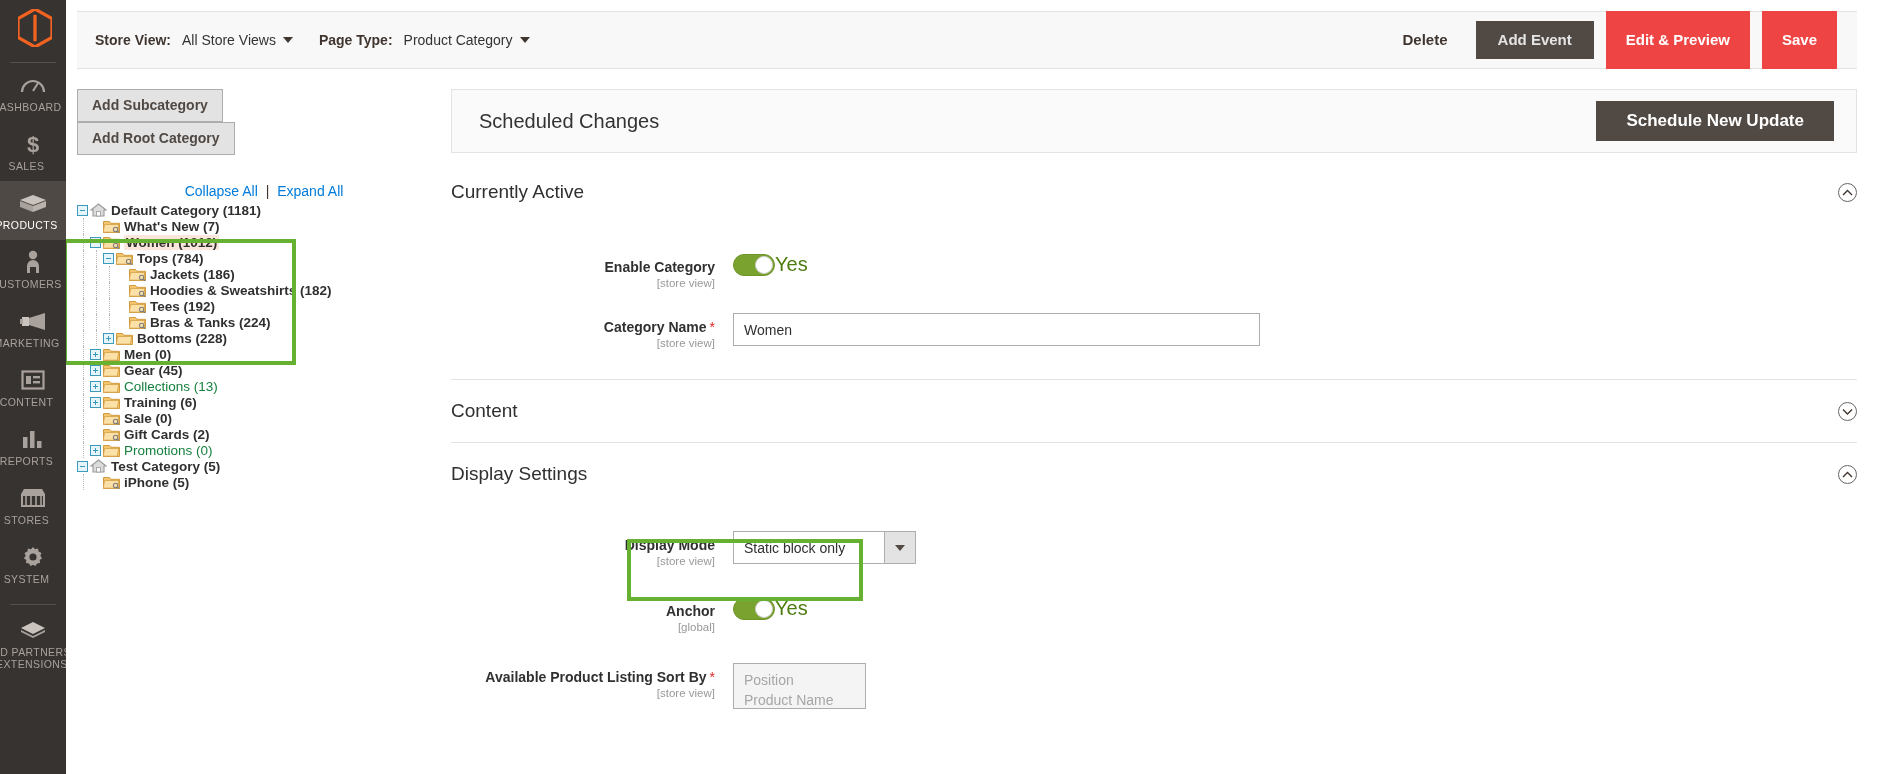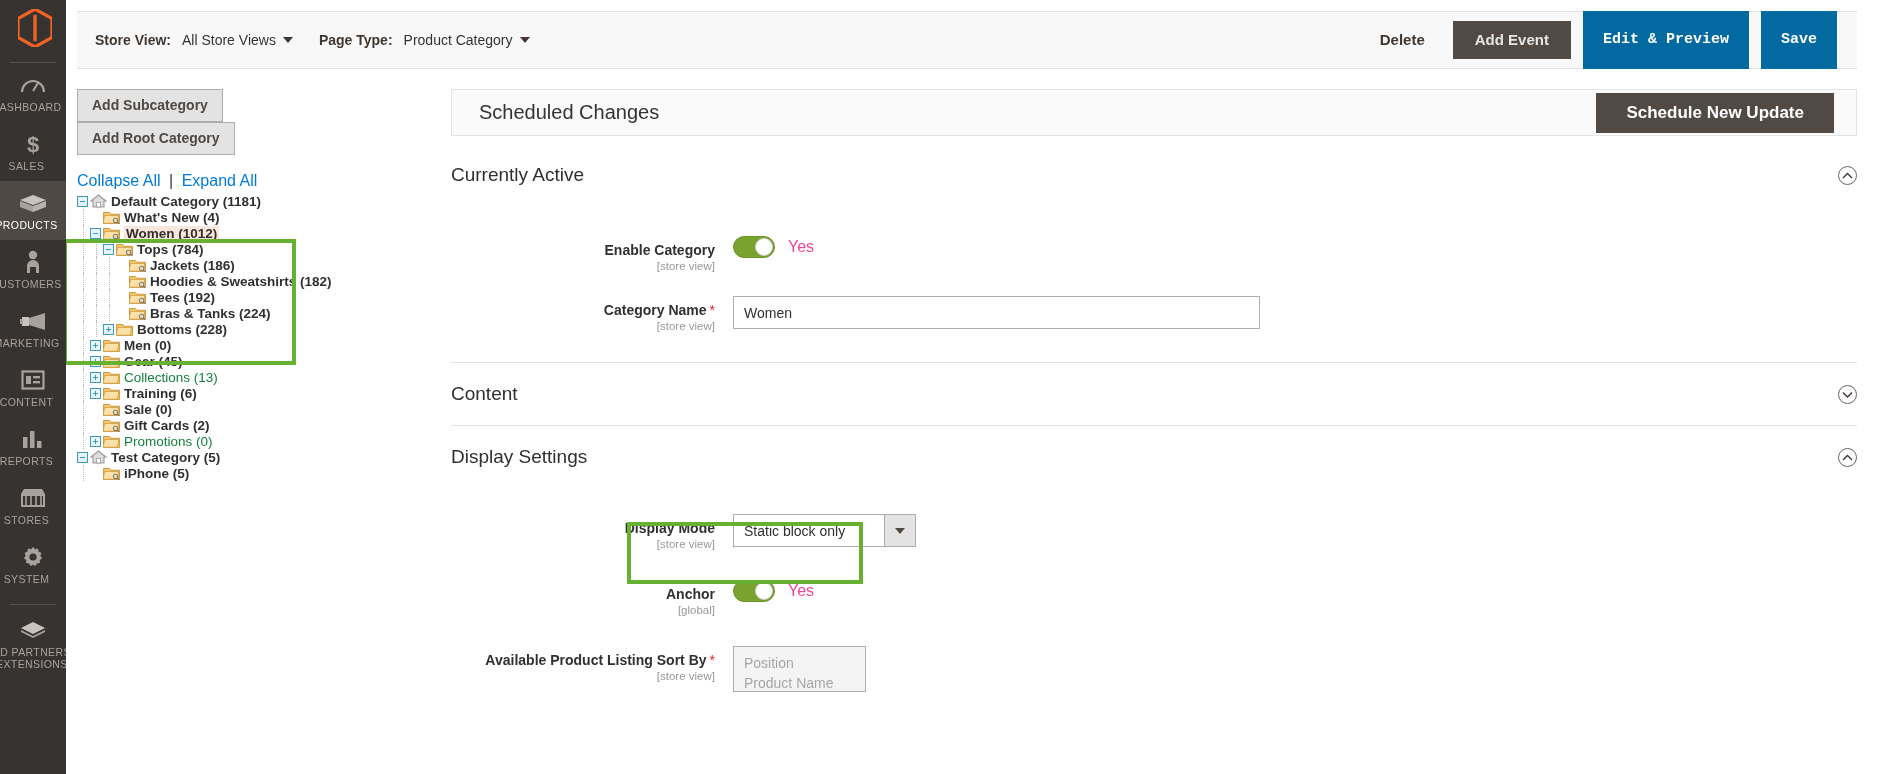--- a/index.html
+++ b/index.html
@@ -60,40 +60,40 @@
   .topbar-spacer { flex: 1 1 auto; }
   .btn {
     font-family: "Liberation Sans", sans-serif;
     font-size: 15px; font-weight: bold;
     border: none; cursor: pointer;
     padding: 11px 18px; line-height: 16px;
     white-space: nowrap;
   }
   .btn-link { background: transparent; color: #41362f; padding: 10px 14px; }
   .btn-dark  { background: #514943; color: #e5e5e5; margin-left: 14px; padding: 11px 22px; }
-  .btn-prim  { background: #0369a1; color: #ffffff; margin-left: 12px; padding: 21px 20px; font-family: Liberation Mono, monospace; }
+  .btn-prim  { background: #ef4444; color: #ffffff; margin-left: 12px; padding: 21px 20px; }
 
   
   .cols { display: flex; margin-top: 20px; }
   .col-left { width: 385px; flex: 0 0 385px; padding-left: 11px; position: relative; }
   .col-right { flex: 1 1 auto; padding-right: 30px; position: relative; }
 
   .gbtn {
     display: inline-block;
     background: #e3e3e3;
     border: 1px solid #adadad;
     color: #514943;
     font-size: 14px; font-weight: bold;
     padding: 7px 14px;
     cursor: pointer;
     font-family: "Liberation Sans", sans-serif;
     line-height: 17px;
   }
 
-  .tree-links { margin-top: 17px; font-size: 16px; }
+  .tree-links { margin-top: 28px; font-size: 14px; text-align: center; }
   .tree-links a { color: #007bdb; text-decoration: none; cursor: pointer; }
   .tree-links .sep { color: #41362f; margin: 0 4px; }
 
   .tree { margin-top: 3px; position: relative; font-size: 13.5px; }
   .tnode { display: flex; align-items: center; height: 16px; white-space: nowrap; position: relative; }
   .tnode + .tnode { margin-top: 0px; }
   .t-toggle {
     width: 11px; height: 11px; flex: 0 0 11px;
     border: 1px solid #3c9bbd; background: #e5f5fa;
     position: relative; cursor: pointer; margin-right: 2px;
@@ -119,21 +119,21 @@
     border: 4px solid #66b032;
     pointer-events: none;
     z-index: 5;
     background: transparent;
   }
 
   
   .sched {
     border: 1px solid #e3e3e3;
     background: #fafafa;
-    height: 47px;
+    height: 64px;
     display: flex; align-items: center;
     padding: 0 22px 0 27px;
   }
   .sched-title { font-size: 20px; color: #333; font-weight: normal; }
   .sched-spacer { flex: 1 1 auto; }
   .btn-sched { background: #514943; color:#fff; font-size: 17px; font-weight: bold; padding: 10px 30px; border:none; cursor:pointer; font-family:"Liberation Sans",sans-serif; }
 
   .section { border-bottom: 1px solid #e3e3e3; position: relative; }
   .section.first { border-top: none; }
   .sec-head {
@@ -163,21 +163,21 @@
   .toggle {
     width: 42px; height: 22px; border-radius: 11px;
     background: #79a22e; position: relative; cursor: pointer; flex: 0 0 42px;
     border: 1px solid #6f9429;
   }
   .toggle .knob {
     position: absolute; top: 1px; right: 1px;
     width: 18px; height: 18px; border-radius: 50%;
     background: #ffffff; border: 1px solid #cfcfcf;
   }
-  .toggle-text { font-size: 16px; color: #ec4899; margin-left: 13px; }
+  .toggle-text { font-size: 20px; color: #4d7c0f; }
 
   .txt-input {
     width: 527px; height: 33px;
     border: 1px solid #adadad; background:#fff;
     font-size: 14px; color: #303030;
     padding: 0 10px;
     font-family: "Liberation Sans", sans-serif;
   }
   .sel-wrap { position: relative; width: 183px; height: 33px; display:flex; }
   .sel-box {
@@ -369,21 +369,21 @@
             </div>
             <div class="tnode" style="padding-left: 13px;">
               <span class="t-guide" style="left: 6px;"></span>
               <span class="t-spacer"></span>
               <span class="t-icon"><svg width="17" height="14" viewBox="0 0 17 14">
                   <path d="M0.5 2.5 h6 l1.4 1.8 h8.6 v9.2 h-16 z" fill="#f7c873" stroke="#cf9b3d" stroke-width="1"></path>
                   <path d="M1.6 5.4 h14.2 l-1.5 7.8 h-14.2 z" fill="#fbe0a8" stroke="#cf9b3d" stroke-width=".8"></path>
                   <circle cx="12.6" cy="10.4" r="2.2" fill="none" stroke="#7f7f7f" stroke-width="1.1"></circle>
                   <path d="M14.2 12 L16.2 13.8" stroke="#7f7f7f" stroke-width="1.3"></path>
                 </svg></span>
-              <span class="t-label">What's New (4)</span>
+              <span class="t-label">What's New (7)</span>
             </div>
             <div class="tnode" style="padding-left: 13px;">
               <span class="t-guide" style="left: 6px;"></span>
               <span class="t-toggle"></span>
               <span class="t-icon"><svg width="17" height="14" viewBox="0 0 17 14">
                   <path d="M0.5 2.5 h6 l1.4 1.8 h8.6 v9.2 h-16 z" fill="#f7c873" stroke="#cf9b3d" stroke-width="1"></path>
                   <path d="M1.6 5.4 h14.2 l-1.5 7.8 h-14.2 z" fill="#fbe0a8" stroke="#cf9b3d" stroke-width=".8"></path>
                   <circle cx="12.6" cy="10.4" r="2.2" fill="none" stroke="#7f7f7f" stroke-width="1.1"></circle>
                   <path d="M14.2 12 L16.2 13.8" stroke="#7f7f7f" stroke-width="1.3"></path>
                 </svg></span>

